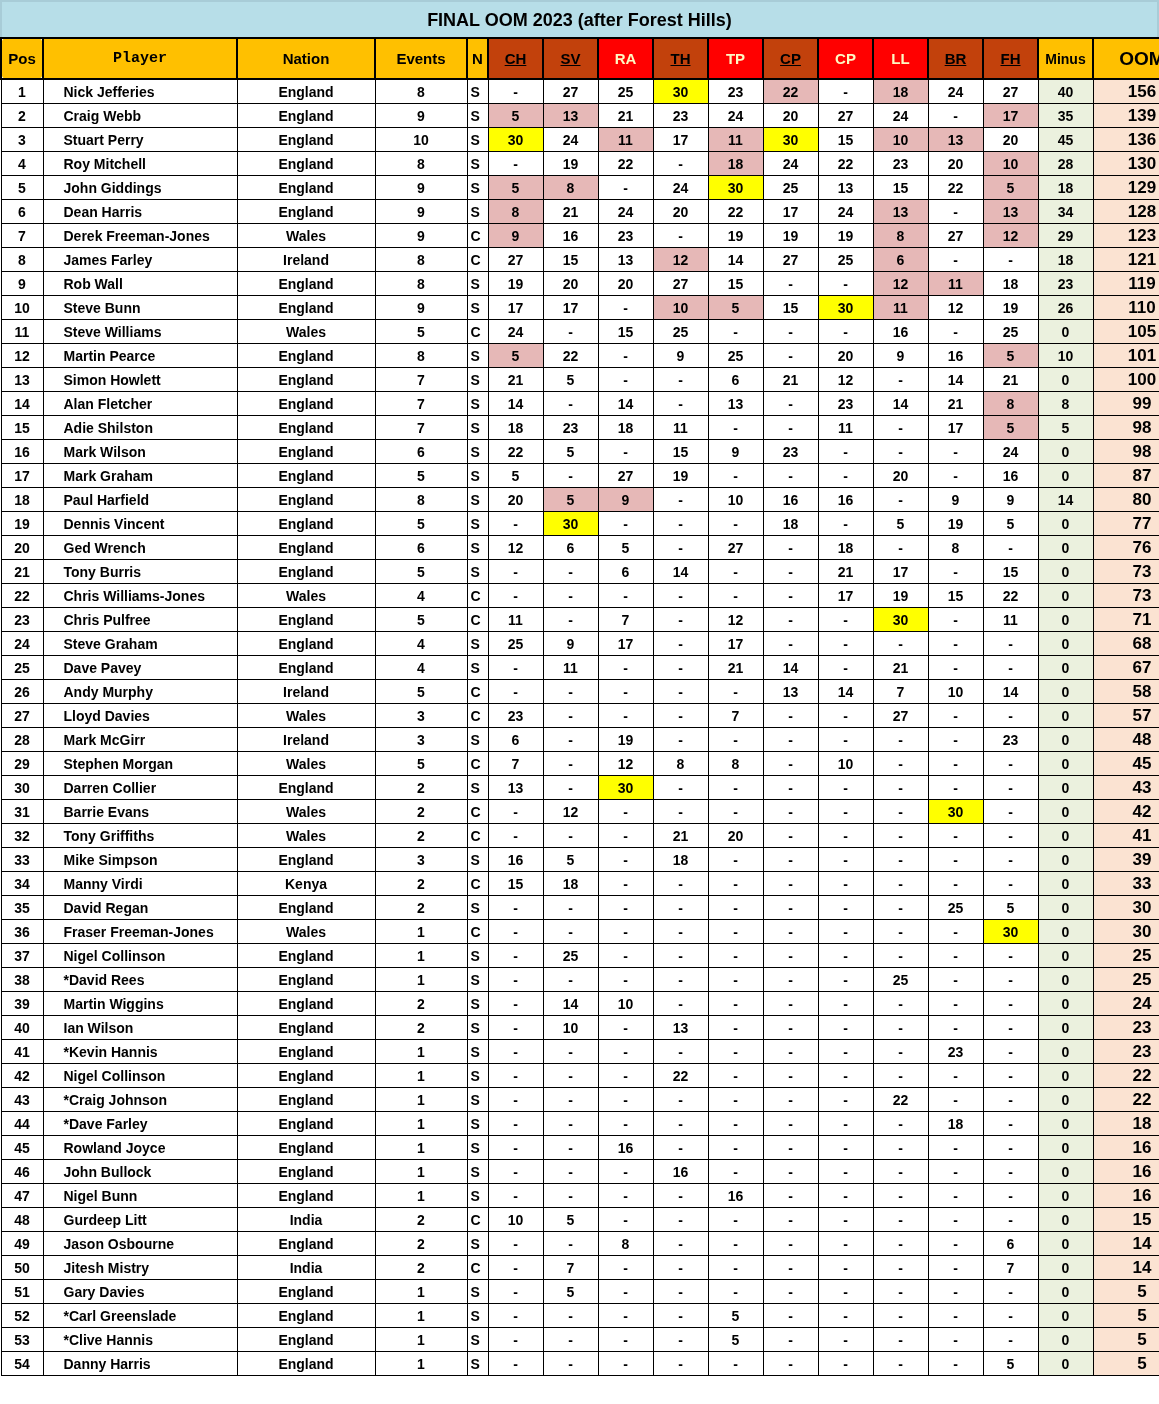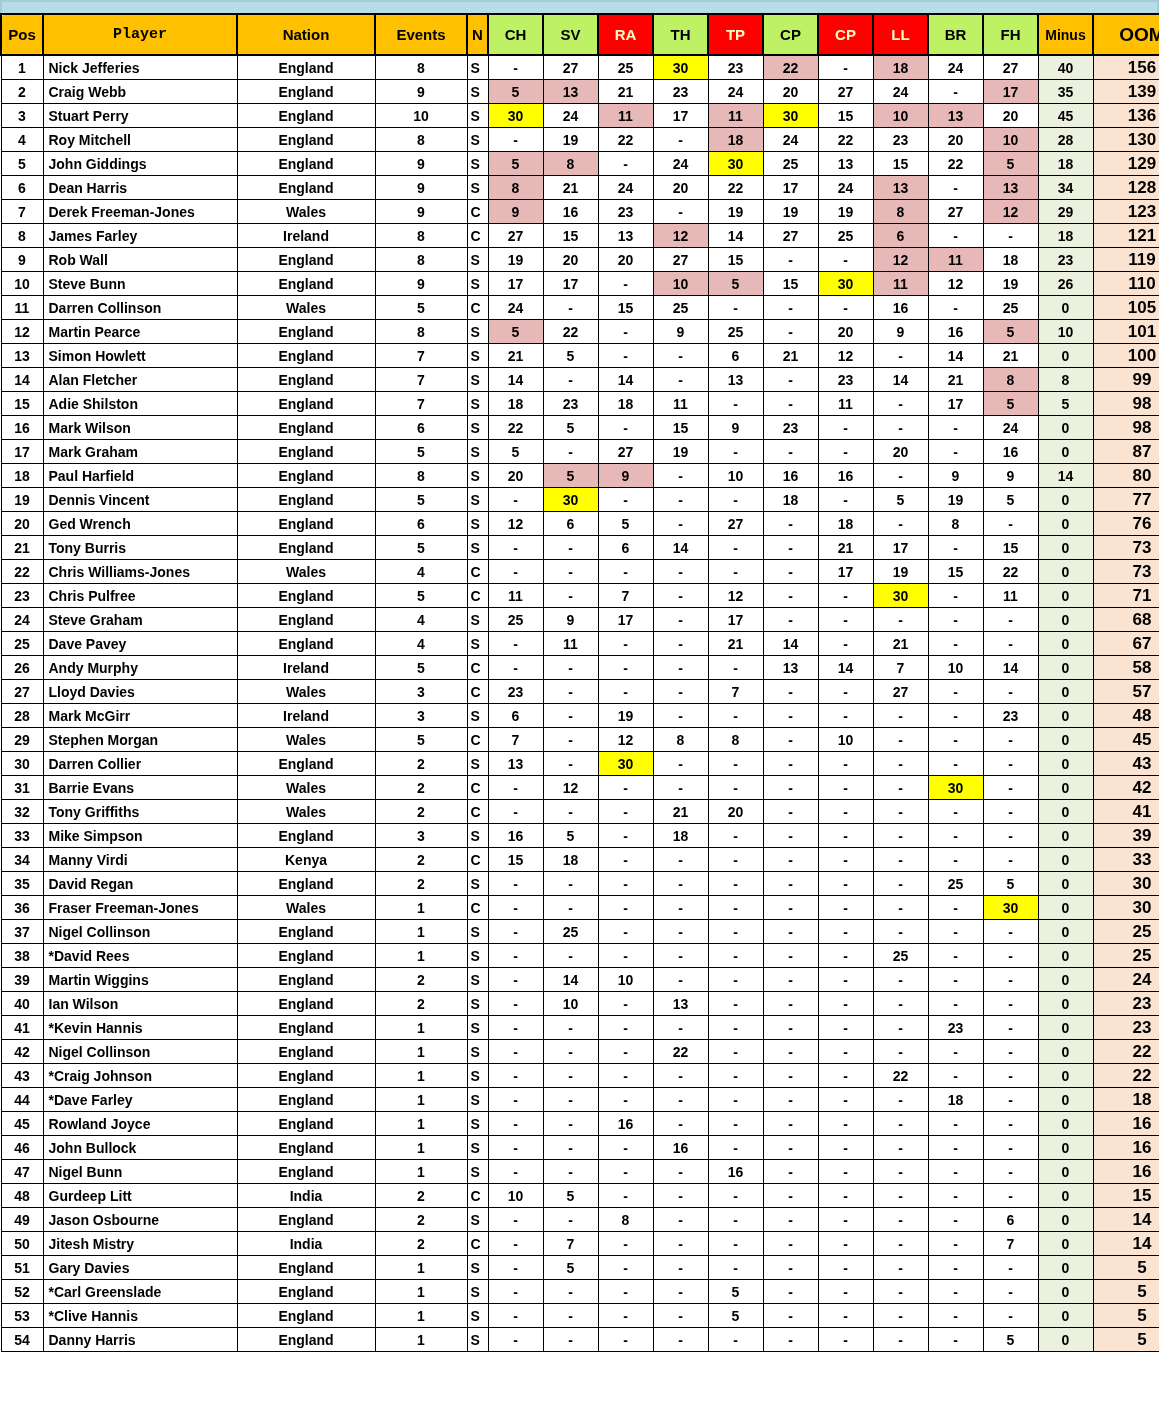--- a/index.html
+++ b/index.html
@@ -6,45 +6,46 @@
   body{font-family:"Liberation Sans",sans-serif;font-weight:bold;color:#000;}
   .wrap{width:1159px;}
   .title{background:#b7dee8;text-align:center;padding:6px 0 5px;border:2px solid #a8ccd7;border-bottom:none;}
   .title .t1{font-size:18px;line-height:24px;}
   .title .t2{font-size:17px;line-height:23px;}
   table{border-collapse:collapse;table-layout:fixed;width:1157px;}
   th,td{border:1px solid #000;overflow:hidden;white-space:nowrap;padding:0;}
   thead th{border:2px solid #000;height:39px;font-size:15px;text-align:center;}
   thead th.or{background:#ffc000;}
   thead th.red{background:#ff0000;color:#fef9c3;}
-  thead th.wh{background:#bef264;}
+  thead th.wh{background:#c2410c;text-decoration:underline;}
   thead th.k-oom{font-size:19px;}
   thead th.k-minus{font-size:14px;}
   
   thead th{width:53px;}
   thead th.k-pos{width:40px;border-radius:6px;}
   thead th.k-player{width:192px;font-family:Liberation Mono, monospace;}
   thead th.k-nation{width:136px;}
   thead th.k-events{width:90px;}
   thead th.k-n{width:19px;}
   thead th.k-minus{width:53px;}
   thead th.k-oom{width:96px;}
   tbody td{height:23px;font-size:14px;text-align:center;background:#fff;}
-  td.c-player{text-align:left;padding-left:5px;}
+  td.c-player{text-align:left;padding-left:20px;}
   td.c-n{text-align:left;padding-left:3px;}
   td.pk{background:#e6b8b7;}
   td.yl{background:#ffff00;}
   td.c-minus{background:#ebf1de;}
   td.c-oom{background:#fbe3d2;font-size:17px;}
 </style>
 </head>
 <body>
 
 <div class="wrap">
   <div class="title">
+    <div class="t1">FINAL OOM 2023 (after Forest Hills)</div>
   </div>
   <table>
     <thead>
       <tr id="hrow">
           <th class="or k-pos">Pos</th>
           <th class="or k-player">Player</th>
           <th class="or k-nation">Nation</th>
           <th class="or k-events">Events</th>
           <th class="or k-n">N</th>
           <th class="wh k-ch">CH</th>
@@ -247,21 +248,21 @@
           <td class="c-score">15</td>
           <td class="c-score yl">30</td>
           <td class="c-score pk">11</td>
           <td class="c-score">12</td>
           <td class="c-score">19</td>
           <td class="c-minus">26</td>
           <td class="c-oom">110</td>
         </tr>
         <tr>
           <td class="c-pos">11</td>
-          <td class="c-player">Darren Collinson</td>
+          <td class="c-player">Steve Williams</td>
           <td class="c-nation">Wales</td>
           <td class="c-events">5</td>
           <td class="c-n">C</td>
           <td class="c-score">24</td>
           <td class="c-score">-</td>
           <td class="c-score">15</td>
           <td class="c-score">25</td>
           <td class="c-score">-</td>
           <td class="c-score">-</td>
           <td class="c-score">-</td>

